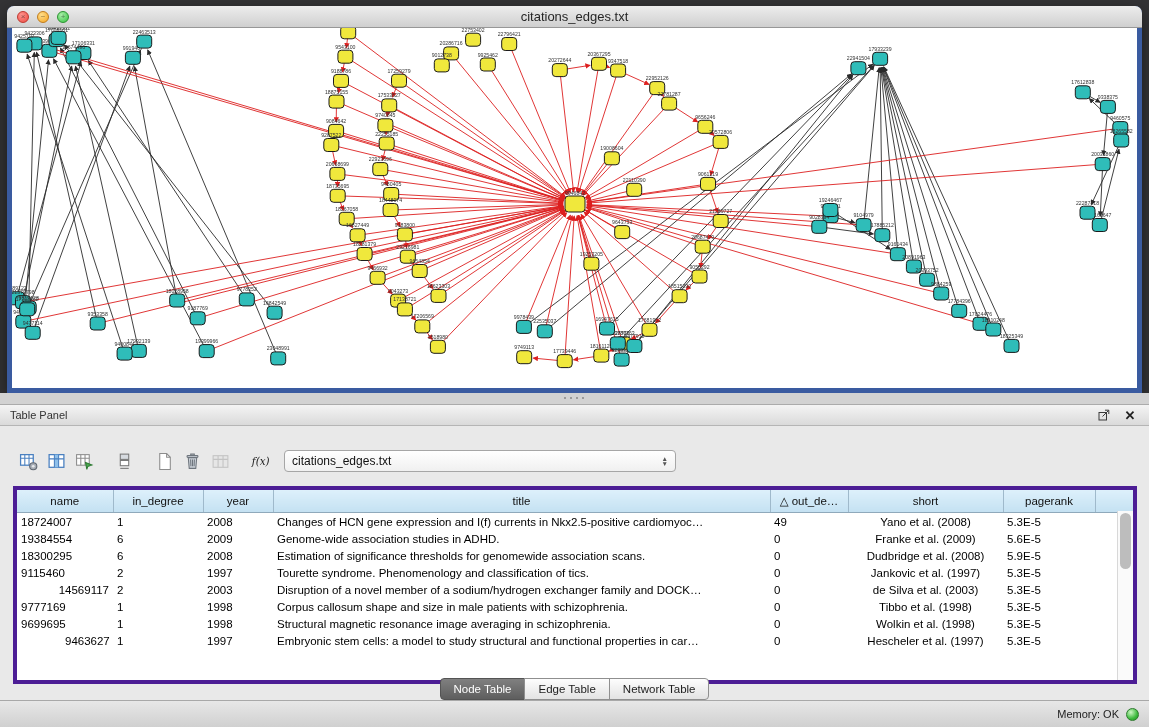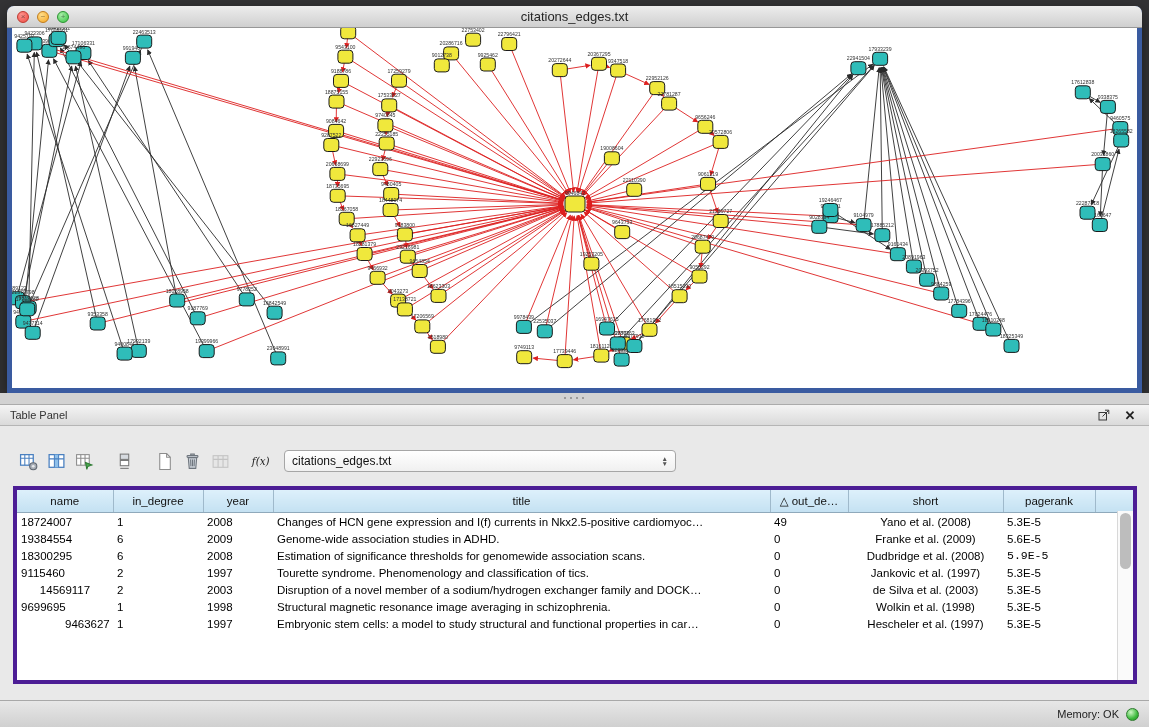--- a/index.html
+++ b/index.html
@@ -595,40 +595,50 @@
             <td style="text-align: left;">5.6E-5</td>
             <td></td>
           </tr>
           <tr>
             <td style="text-align: left;">18300295</td>
             <td style="text-align: left;">6</td>
             <td style="text-align: left;">2008</td>
             <td style="text-align: left; margin-left: 24px;">Estimation of significance thresholds for genomewide association scans.</td>
             <td style="text-align: left;">0</td>
             <td style="text-align: center;">Dudbridge et al. (2008)</td>
-            <td style="text-align: left; font-family: Liberation Mono, monospace;">5.9E-5</td>
+            <td style="text-align: left;">5.9E-5</td>
             <td></td>
           </tr>
           <tr>
             <td style="text-align: left;">9115460</td>
             <td style="text-align: left;">2</td>
             <td style="text-align: left;">1997</td>
             <td style="text-align: left;">Tourette syndrome. Phenomenology and classification of tics.</td>
             <td style="text-align: left;">0</td>
             <td style="text-align: center;">Jankovic et al. (1997)</td>
             <td style="text-align: left;">5.3E-5</td>
             <td></td>
           </tr>
           <tr>
-            <td style="text-align: center;">14569117</td>
+            <td style="text-align: right;">14569117</td>
             <td style="text-align: left;">2</td>
             <td style="text-align: left;">2003</td>
             <td style="text-align: left;">Disruption of a novel member of a sodium/hydrogen exchanger family and DOCK…</td>
             <td style="text-align: left;">0</td>
             <td style="text-align: center;">de Silva et al. (2003)</td>
+            <td style="text-align: left;">5.3E-5</td>
+            <td></td>
+          </tr>
+          <tr>
+            <td style="text-align: left;">9777169</td>
+            <td style="text-align: left;">1</td>
+            <td style="text-align: left;">1998</td>
+            <td style="text-align: left;">Corpus callosum shape and size in male patients with schizophrenia.</td>
+            <td style="text-align: left;">0</td>
+            <td style="text-align: center;">Tibbo et al. (1998)</td>
             <td style="text-align: left;">5.3E-5</td>
             <td></td>
           </tr>
           <tr>
             <td style="text-align: left;">9699695</td>
             <td style="text-align: left;">1</td>
             <td style="text-align: left;">1998</td>
             <td style="text-align: left;">Structural magnetic resonance image averaging in schizophrenia.</td>
             <td style="text-align: left;">0</td>
             <td style="text-align: center;">Wolkin et al. (1998)</td>
@@ -645,18 +655,23 @@
             <td style="text-align: left;">5.3E-5</td>
             <td></td>
           </tr>
         </tbody>
     </table>
     <div class="vscroll">
       <div class="vthumb"></div>
     </div>
   </div>
 
+  <div class="tabs" id="tabs">
+      <div class="tab active">Node Table</div>
+      <div class="tab">Edge Table</div>
+      <div class="tab">Network Table</div>
+    </div>
 </div>
 
 <div class="statusbar">
   <span>Memory: OK</span>
   <span class="mem-dot"></span>
 </div>
 
 </body></html>

